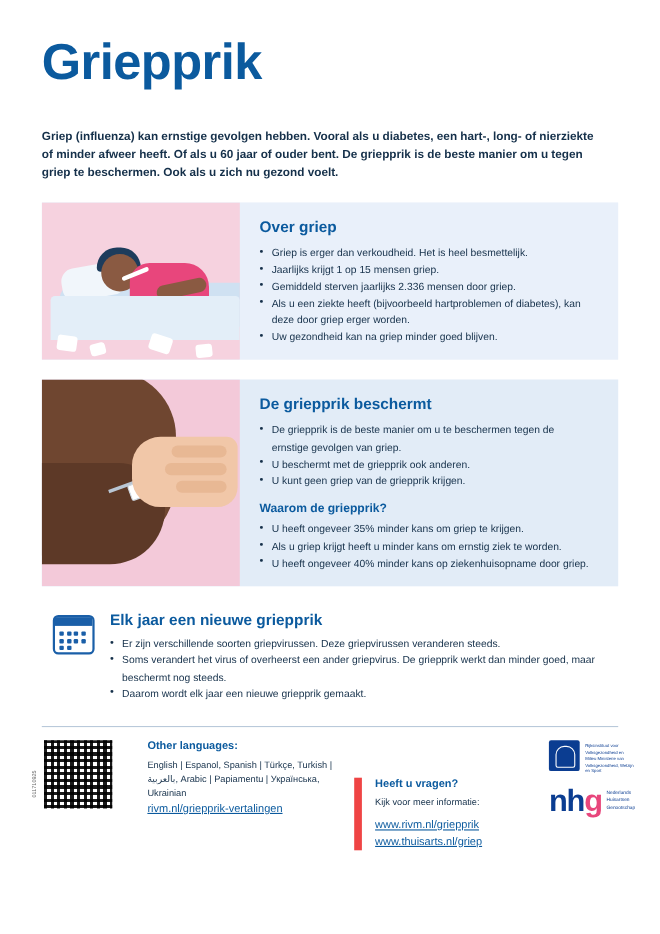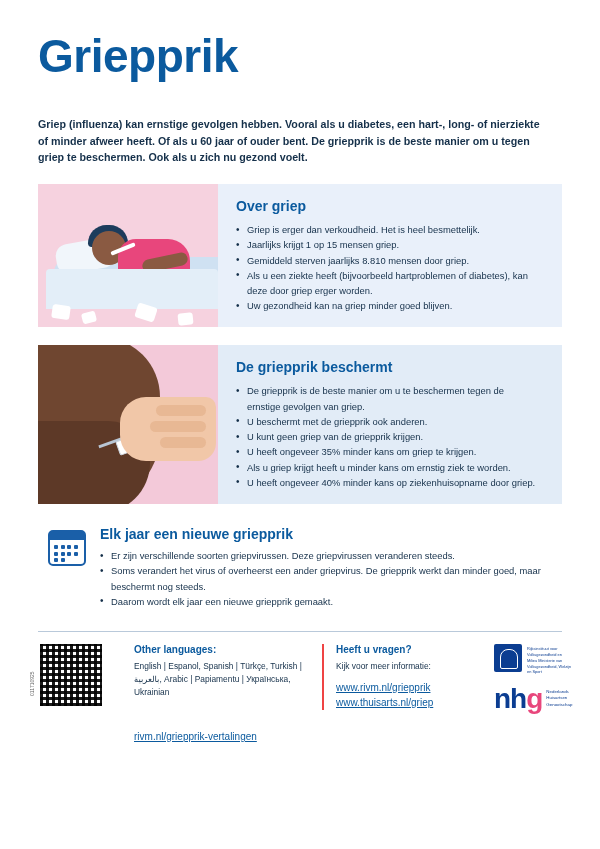--- a/index.html
+++ b/index.html
@@ -244,22 +244,22 @@
   .langs { flex: 0 0 178px; padding-right: 10px; }
   .langs h3, .questions h3 {
     margin: 0 0 5px 0; font-size: 10px; color: #0b5a9e; font-weight: bold;
   }
   .langs p {
     margin: 0; font-size: 8.4px; line-height: 1.55; color: #15304a;
   }
   .link {
     color: #0b5a9e; text-decoration: underline; font-size: 10px; display: block;
   }
-  .langs .link { margin-top: 32px; }
-  .questions { flex: 0 0 150px; border-left: 2px solid #ef4444; padding-left: 12px; }
+  .langs .link { margin-top: 2px; }
+  .questions { flex: 0 0 150px; border-left: 7px solid #ef4444; padding-left: 12px; margin-top: 34px; }
   .questions p { margin: 0 0 7px 0; font-size: 8.4px; line-height: 1.5; color: #15304a; }
   .questions .link { line-height: 1.5; }
   .logos { flex: 1 1 auto; padding-left: 8px; }
   .rivm-logo {
     display: flex; align-items: flex-start; gap: 5px;
   }
   .rivm-mark {
     width: 28px; height: 28px; background: #0b3d91; border-radius: 2px;
     position: relative; flex: 0 0 28px;
   }
@@ -302,21 +302,21 @@
         <div class="tissue t2"></div>
         <div class="tissue t3"></div>
         <div class="tissue t4"></div>
       </div>
     </div>
     <div class="body">
       <h2>Over griep</h2>
       <ul class="bullets">
         <li>Griep is erger dan verkoudheid. Het is heel besmettelijk.</li>
         <li>Jaarlijks krijgt 1 op 15 mensen griep.</li>
-        <li>Gemiddeld sterven jaarlijks 8.810 mensen door griep.</li>
+        <li>Gemiddeld sterven jaarlijks 2.336 mensen door griep.</li>
       </ul>
       <ul class="bullets gap-list">
         <li>Als u een ziekte heeft (bijvoorbeeld hartproblemen of diabetes), kan deze door griep erger worden.</li>
         <li>Uw gezondheid kan na griep minder goed blijven.</li>
       </ul>
     </div>
   </section>
 
   <section class="panel vaccine">
     <div class="art">
@@ -332,20 +332,21 @@
         <div class="finger f3"></div>
       </div>
     </div>
     <div class="body">
       <h2>De griepprik beschermt</h2>
       <ul class="bullets">
         <li>De griepprik is de beste manier om u te beschermen tegen de ernstige gevolgen van griep.</li>
         <li>U beschermt met de griepprik ook anderen.</li>
         <li>U kunt geen griep van de griepprik krijgen.</li>
       </ul>
+      <h3 class="sub-head">Waarom de griepprik?</h3>
       <ul class="bullets">
         <li>U heeft ongeveer 35% minder kans om griep te krijgen.</li>
         <li>Als u griep krijgt heeft u minder kans om ernstig ziek te worden.</li>
         <li>U heeft ongeveer 40% minder kans op ziekenhuisopname door griep.</li>
       </ul>
     </div>
   </section>
 
   <section class="yearly">
     <div class="cal-icon">

